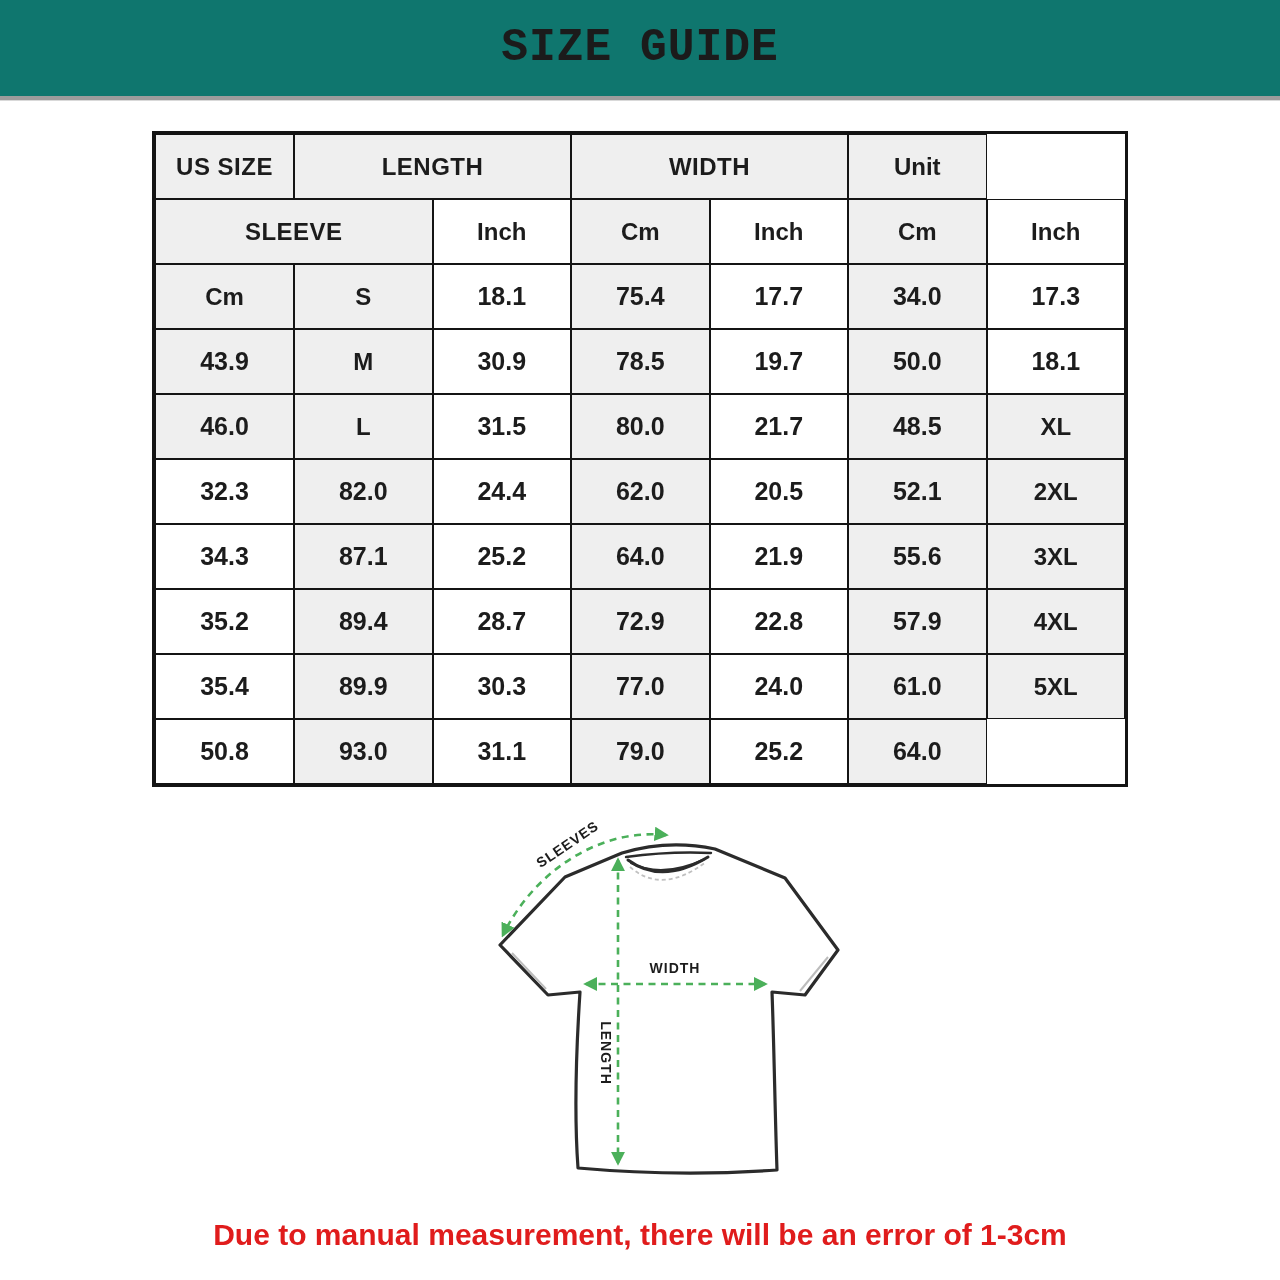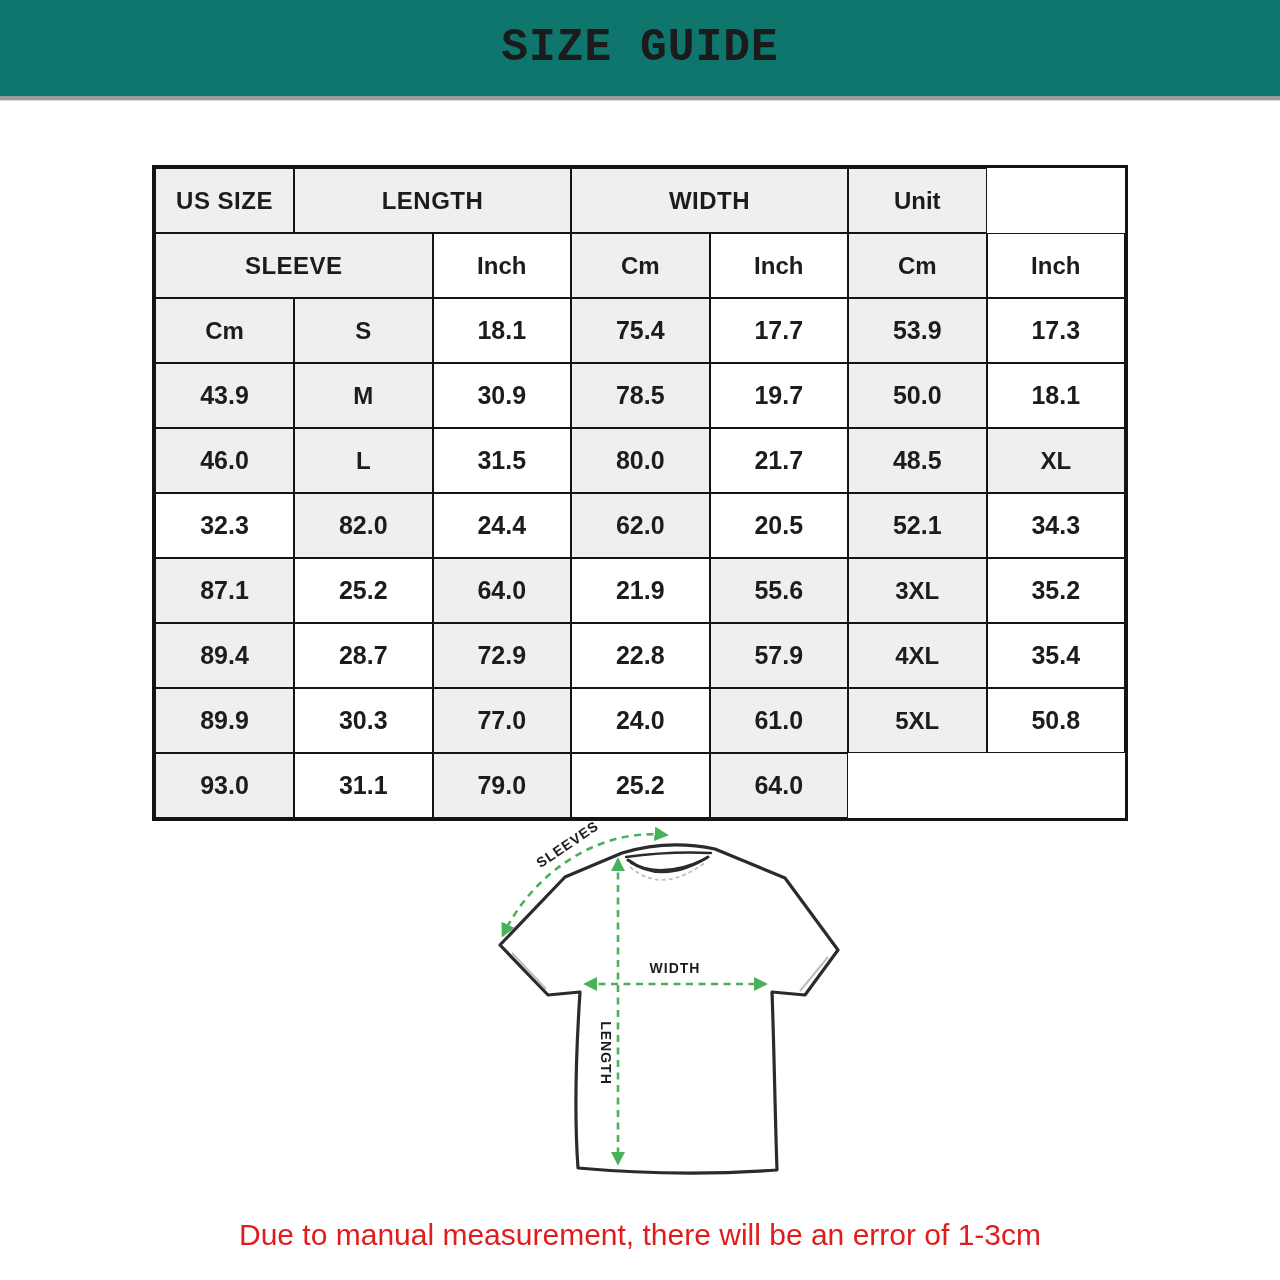--- a/index.html
+++ b/index.html
@@ -20,21 +20,21 @@
   .banner-title{
     font-size:46px;font-weight:bold;letter-spacing:1px;color:#1b1b1b;
     transform:scaleX(.97);
   }
 
   
   .size-table{
     position:absolute;left:152px;top:131px;width:976px;
     display:grid;grid-template-columns:139px repeat(6,1fr);
     grid-auto-rows:65px;
-    border:3px solid #141414;background:#ffffff;margin-top:34px;
+    border:3px solid #141414;background:#ffffff;
   }
   .cell{
     border:1.5px solid #141414;
     display:flex;align-items:center;justify-content:center;
     color:#1c1c1c;background:#ffffff;font-weight:bold;line-height:1;
   }
   .cell.shaded{background:#efefef;}
   .cell.span2{grid-column:span 2;}
   .cell.ghead{font-size:24px;letter-spacing:.5px;}
   .cell.uhead{font-size:24px;}
@@ -45,21 +45,21 @@
   .diagram{position:absolute;left:478px;top:813px;width:384px;height:380px;}
   .diagram svg{display:block;width:100%;height:100%;}
   .diag-label{
     font-family:"Liberation Sans","DejaVu Sans",sans-serif;
     font-size:14px;font-weight:bold;fill:#1c1c1c;letter-spacing:1px;
   }
 
   
   .footer-note{
     position:absolute;left:0;top:1218px;width:1280px;
-    text-align:center;font-size:30px;font-weight:normal;color:#e01c1c;
+    text-align:center;font-size:30px;font-weight:bold;color:#e01c1c;
   }
 </style>
 </head>
 <body>
 
 <div class="banner" style="background-color: #0f766e; font-family: Liberation Mono, monospace;">
   <div class="banner-title">SIZE GUIDE</div>
 </div>
 
 <div class="size-table" id="size-table">
@@ -71,21 +71,21 @@
     <div class="cell uhead">Inch</div>
     <div class="cell uhead shaded">Cm</div>
     <div class="cell uhead">Inch</div>
     <div class="cell uhead shaded">Cm</div>
     <div class="cell uhead">Inch</div>
     <div class="cell uhead shaded">Cm</div>
     <div class="cell size-label shaded">S</div>
     <div class="cell value">18.1</div>
     <div class="cell value shaded">75.4</div>
     <div class="cell value">17.7</div>
-    <div class="cell value shaded">53.9</div>
+    <div class="cell value shaded">34.0</div>
     <div class="cell value">17.3</div>
     <div class="cell value shaded">43.9</div>
     <div class="cell size-label shaded">M</div>
     <div class="cell value">30.9</div>
     <div class="cell value shaded">78.5</div>
     <div class="cell value">19.7</div>
     <div class="cell value shaded">50.0</div>
     <div class="cell value">18.1</div>
     <div class="cell value shaded">46.0</div>
     <div class="cell size-label shaded">L</div>
@@ -93,20 +93,21 @@
     <div class="cell value shaded">80.0</div>
     <div class="cell value">21.7</div>
     <div class="cell value shaded">48.5</div>
     <div class="cell size-label shaded">XL</div>
     <div class="cell value">32.3</div>
     <div class="cell value shaded">82.0</div>
     <div class="cell value">24.4</div>
     <div class="cell value shaded">62.0</div>
     <div class="cell value">20.5</div>
     <div class="cell value shaded">52.1</div>
+    <div class="cell size-label shaded">2XL</div>
     <div class="cell value">34.3</div>
     <div class="cell value shaded">87.1</div>
     <div class="cell value">25.2</div>
     <div class="cell value shaded">64.0</div>
     <div class="cell value">21.9</div>
     <div class="cell value shaded">55.6</div>
     <div class="cell size-label shaded">3XL</div>
     <div class="cell value">35.2</div>
     <div class="cell value shaded">89.4</div>
     <div class="cell value">28.7</div>

